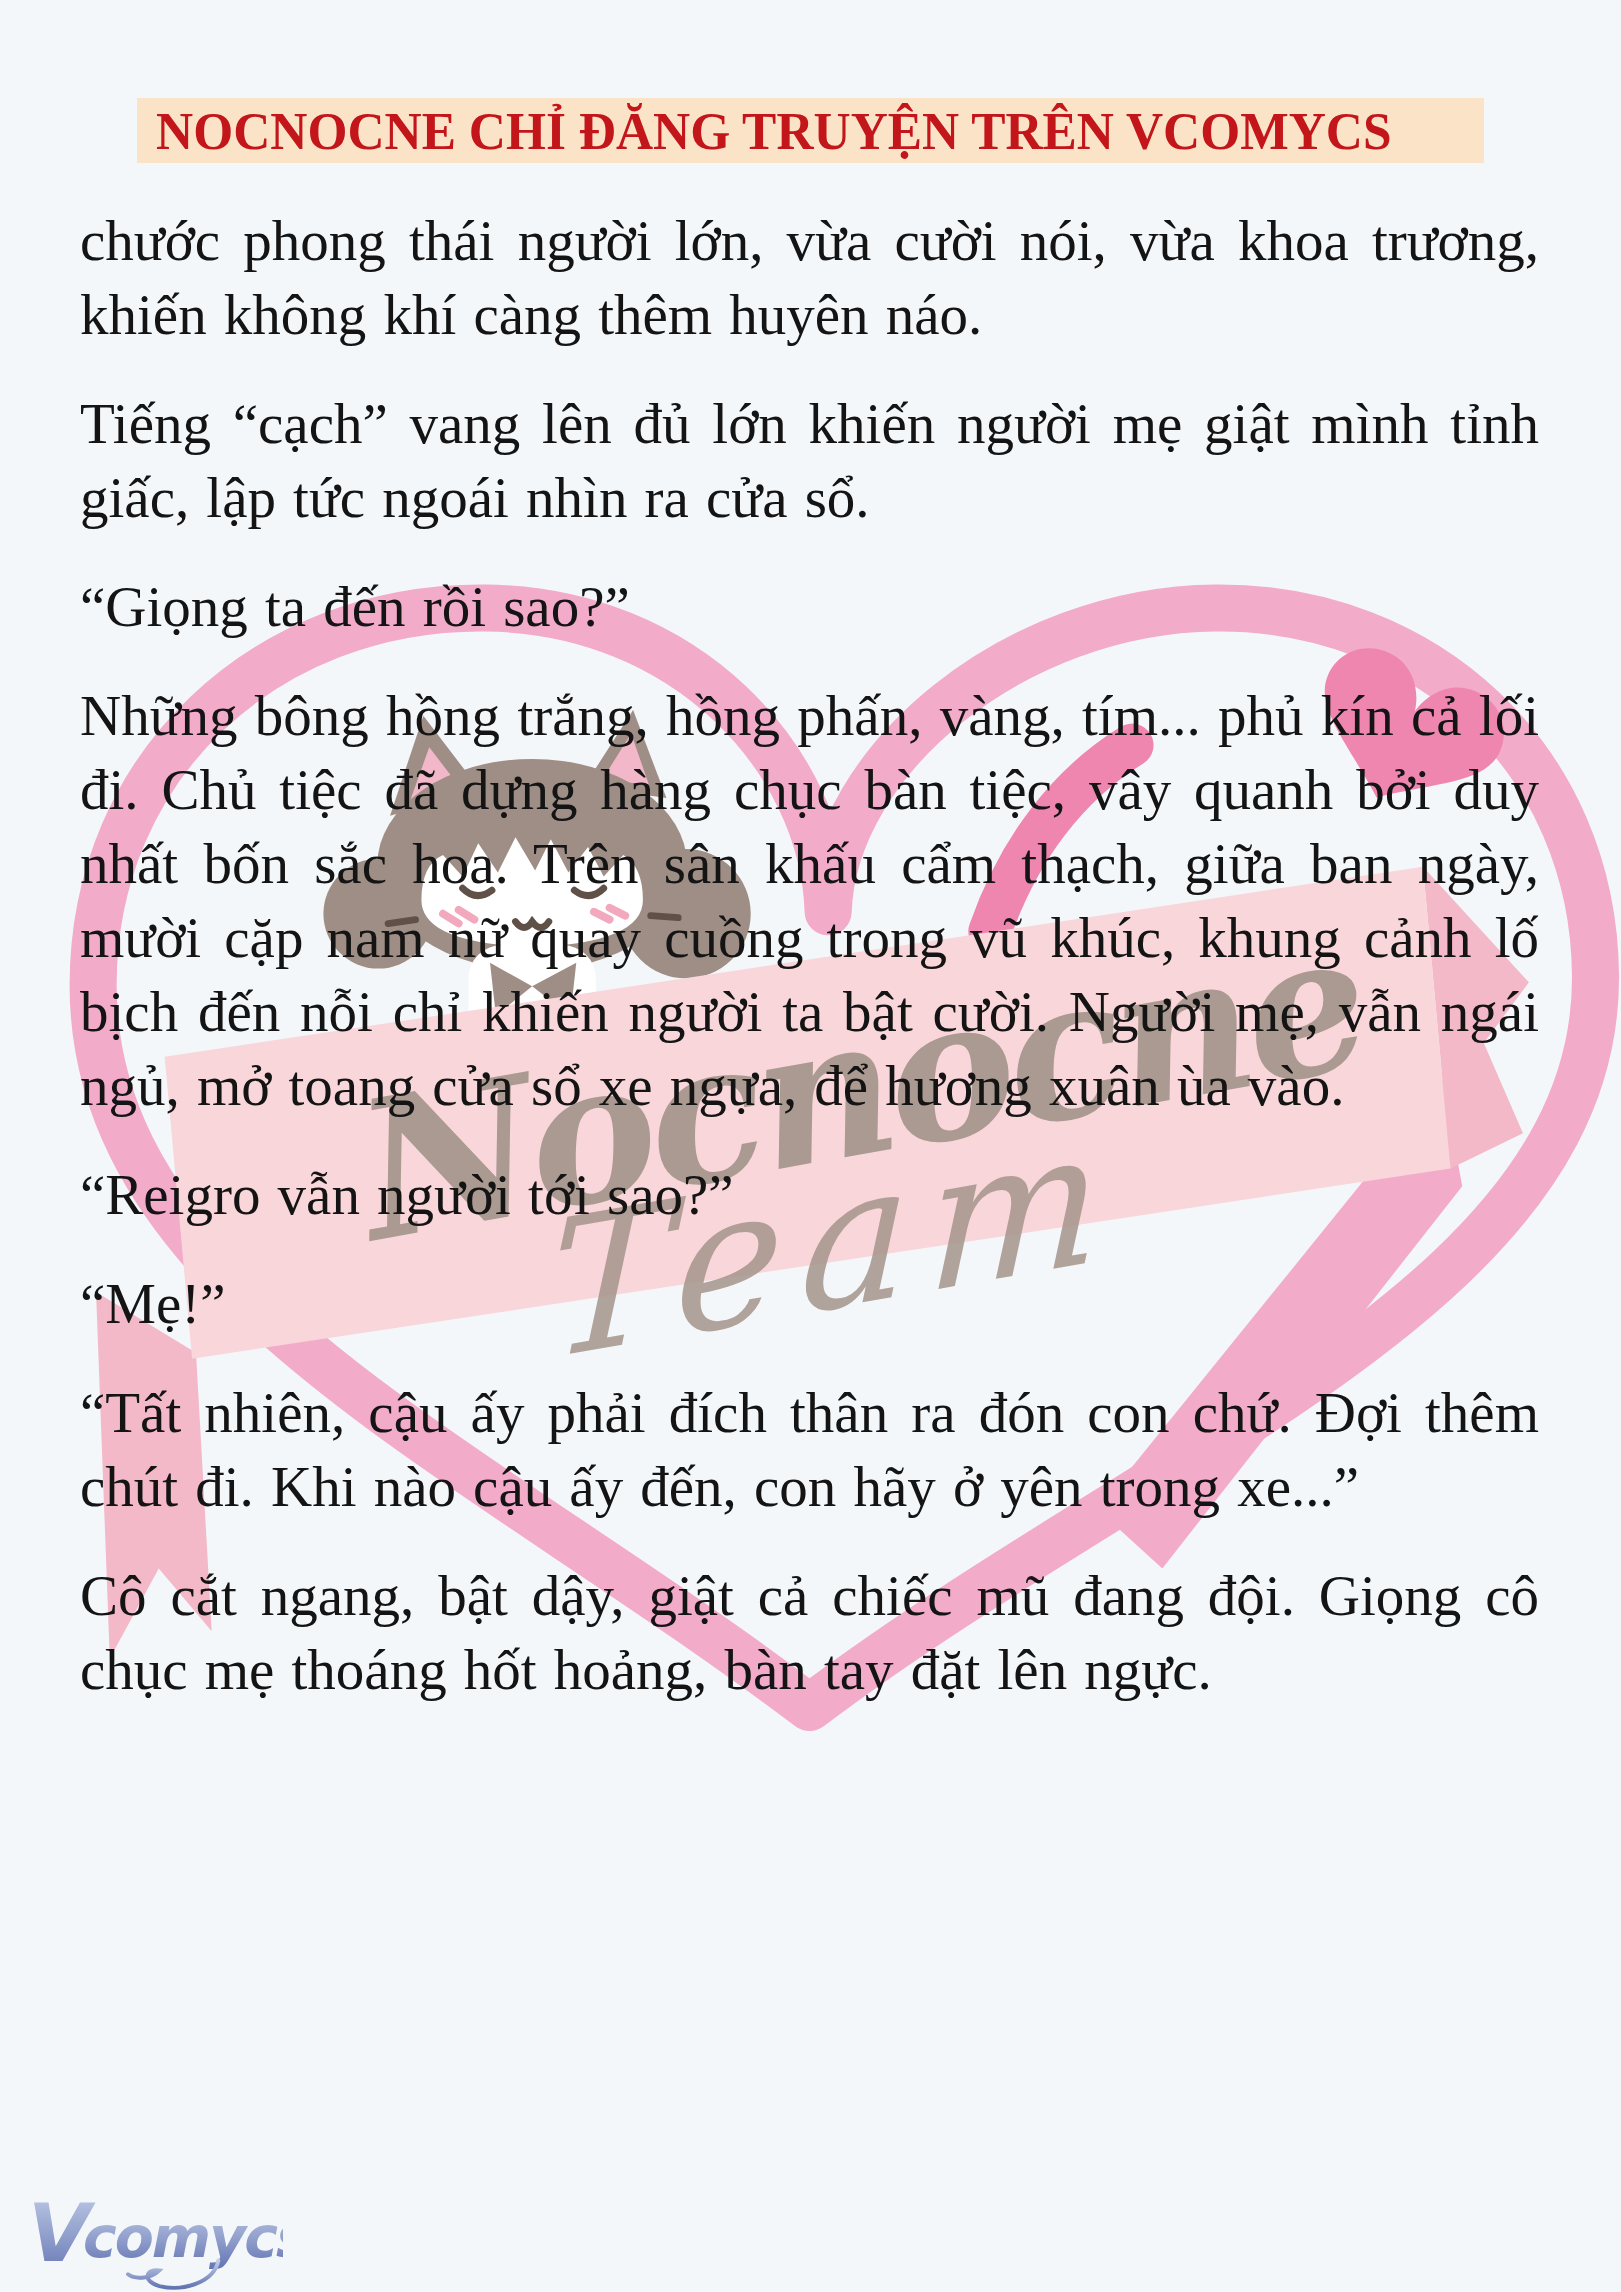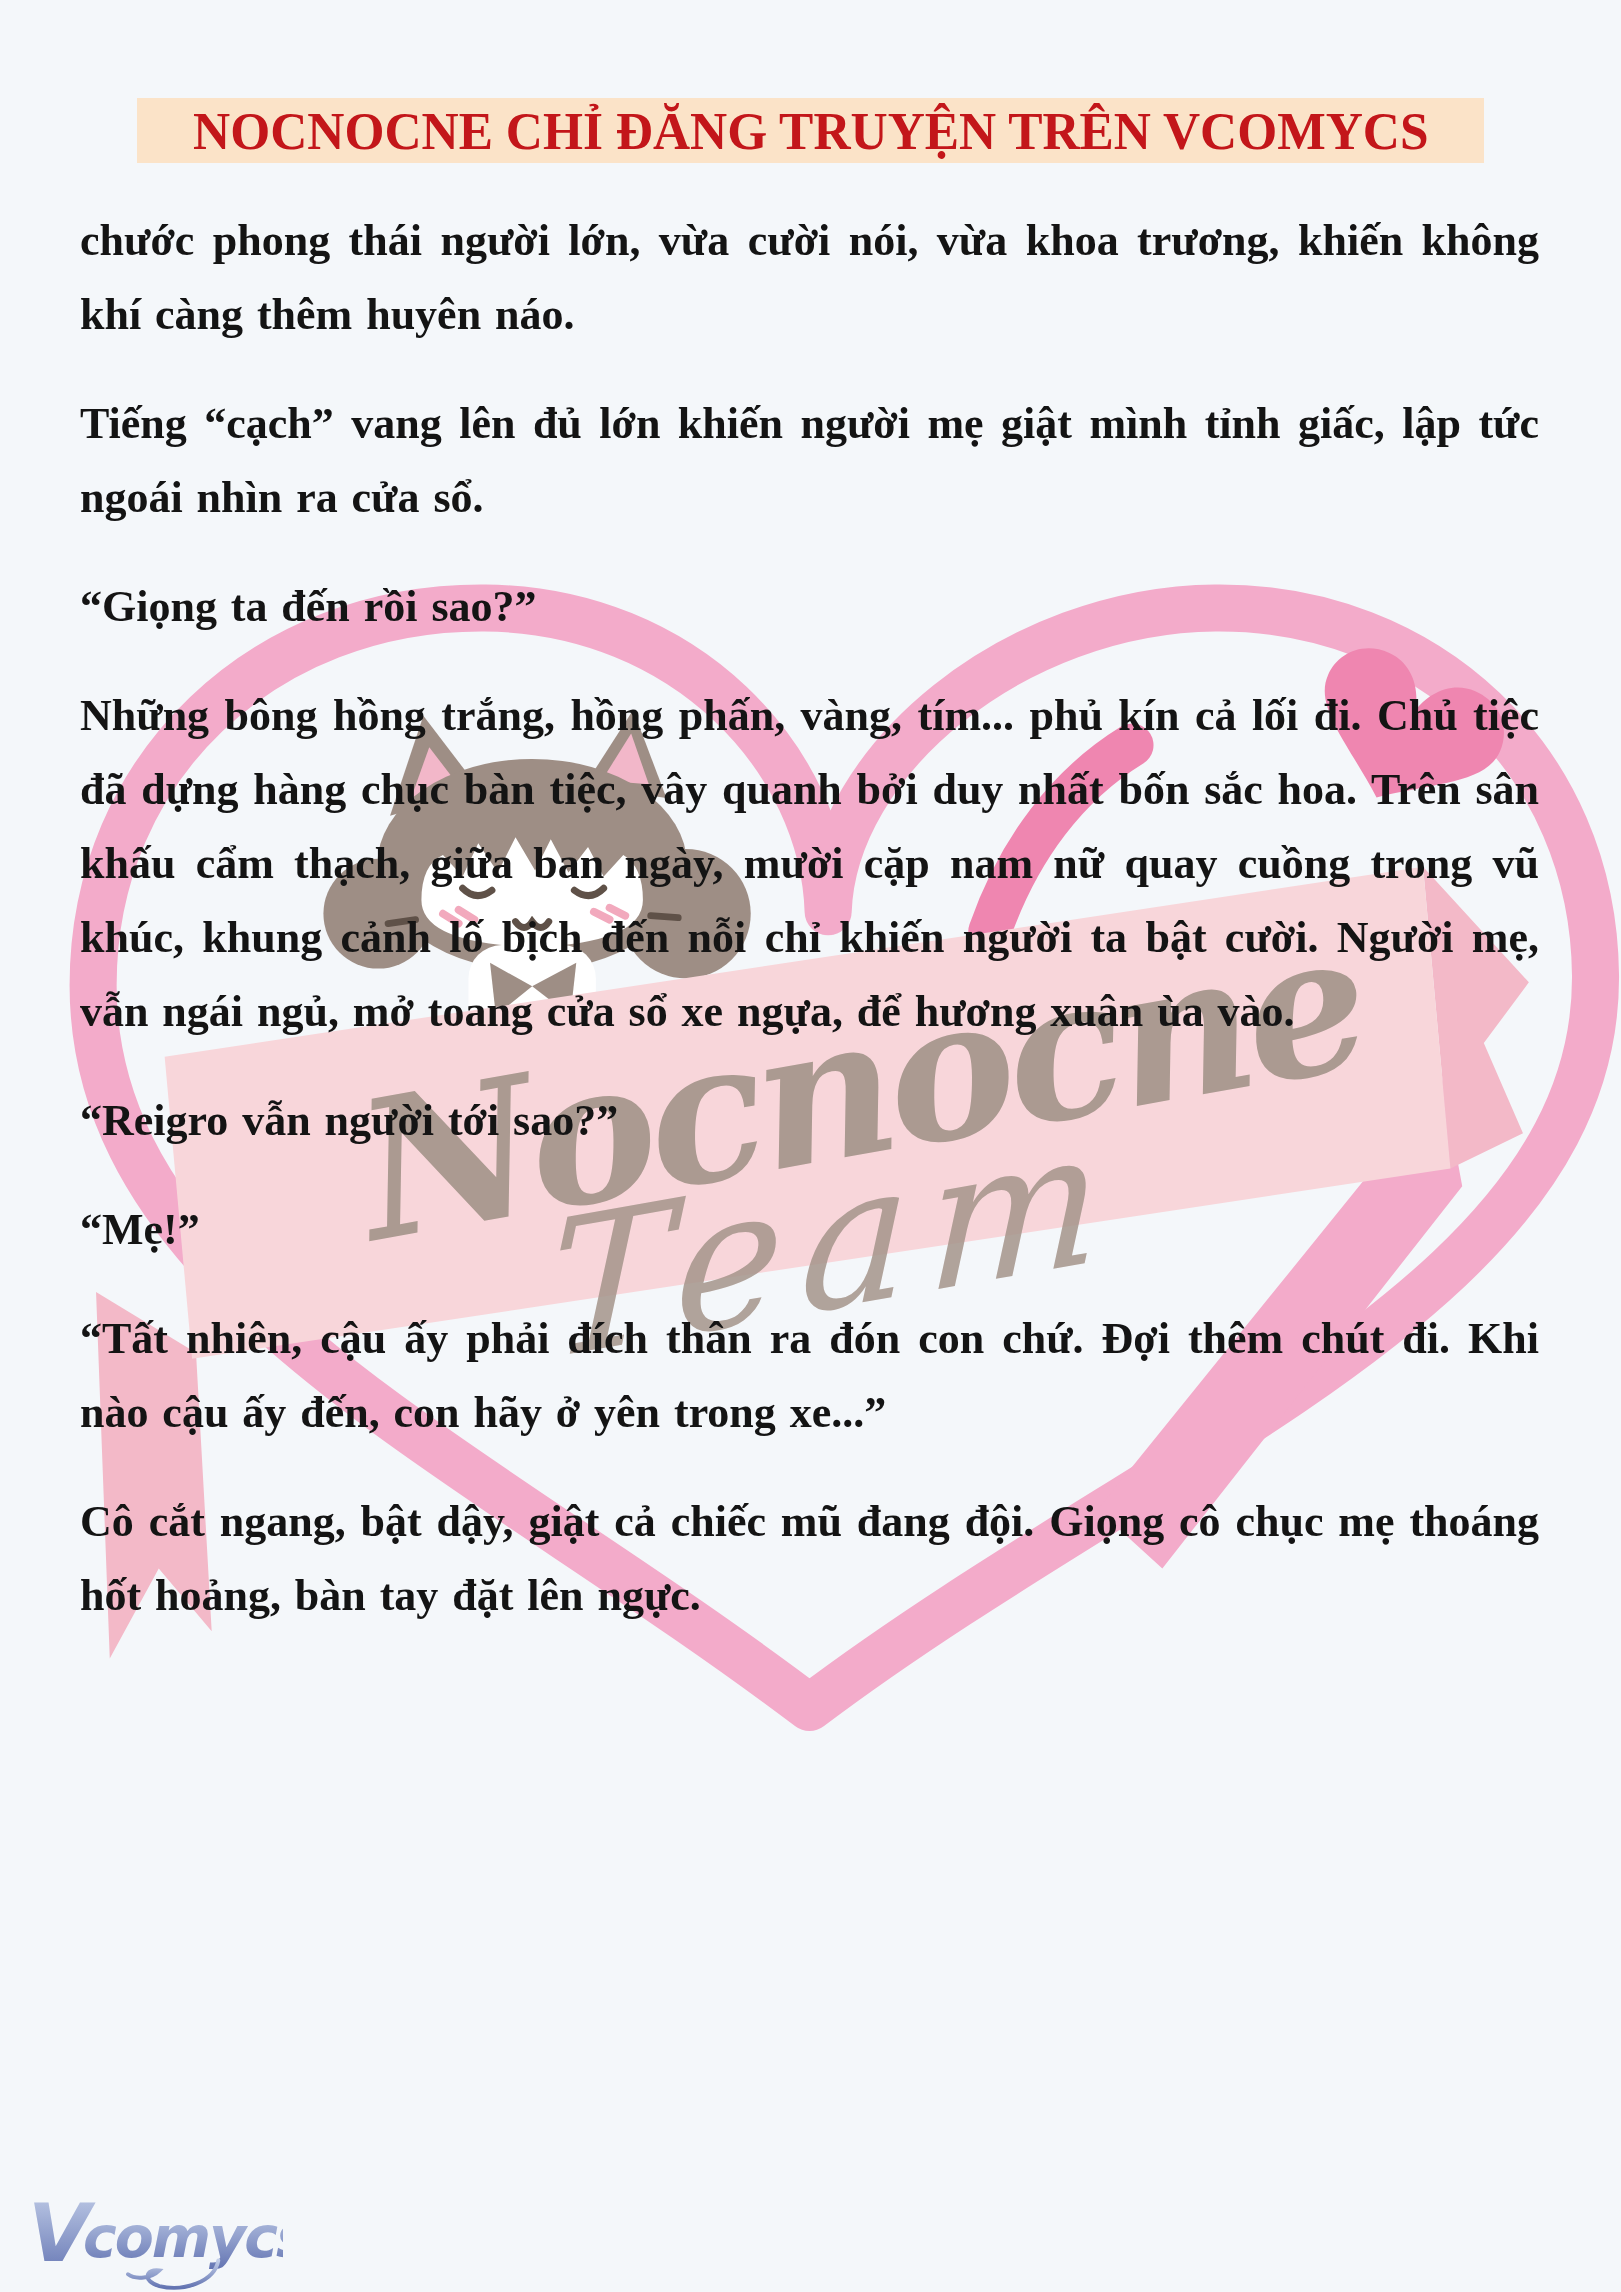--- a/index.html
+++ b/index.html
@@ -34,30 +34,30 @@
     transform:rotate(-10deg); transform-origin:left top; white-space:nowrap;
   }
   .wm-team{
     position:absolute; left:554px; top:1181px; z-index:1;
     font-family:"DejaVu Serif",serif; font-style:italic; font-weight:400;
     font-size:186px; letter-spacing:17.6px; color:var(--watermark-text); opacity:.85;
     transform:rotate(-10deg) skewX(-12deg); transform-origin:left top; white-space:nowrap;
   }
   .banner{
     position:relative; z-index:2; margin:98px auto 0; width:1347px; height:65px;
-    background:var(--banner-bg); display:flex; align-items:center; justify-content:center;
+    background:var(--banner-bg); display:flex; align-items:center; 
   }
   .banner-text{
     font-family:"Liberation Serif","DejaVu Serif",serif; font-weight:700;
     font-size:53px; color:var(--banner-text); white-space:nowrap;
     transform:scaleX(0.97); letter-spacing:0px;
   }
   .content{position:relative; z-index:2; margin:41px 82px 0 80px;}
   .content p{
-    font-size:44px; line-height:74px; font-weight:700; color:var(--body-text);
+    font-size:57px; line-height:74px; font-weight:400; color:var(--body-text);
     text-align:justify; margin-bottom:35px; word-spacing:2.9px;
   }
   .logo{position:absolute; left:25.5px; top:2178px; width:257px; height:118px; z-index:2;}
   .logo-v{font-family:"DejaVu Sans","Liberation Sans",sans-serif; font-style:italic; font-weight:700; font-size:82px; fill:url(#logograd);}
   .logo-rest{font-family:"DejaVu Sans","Liberation Sans",sans-serif; font-style:italic; font-weight:700; font-size:58px; letter-spacing:-2px; fill:url(#logograd);}
   .logo-swash{fill:none; stroke:url(#logograd); stroke-width:4; stroke-linecap:round;}
 </style>
 </head>
 <body>
 

